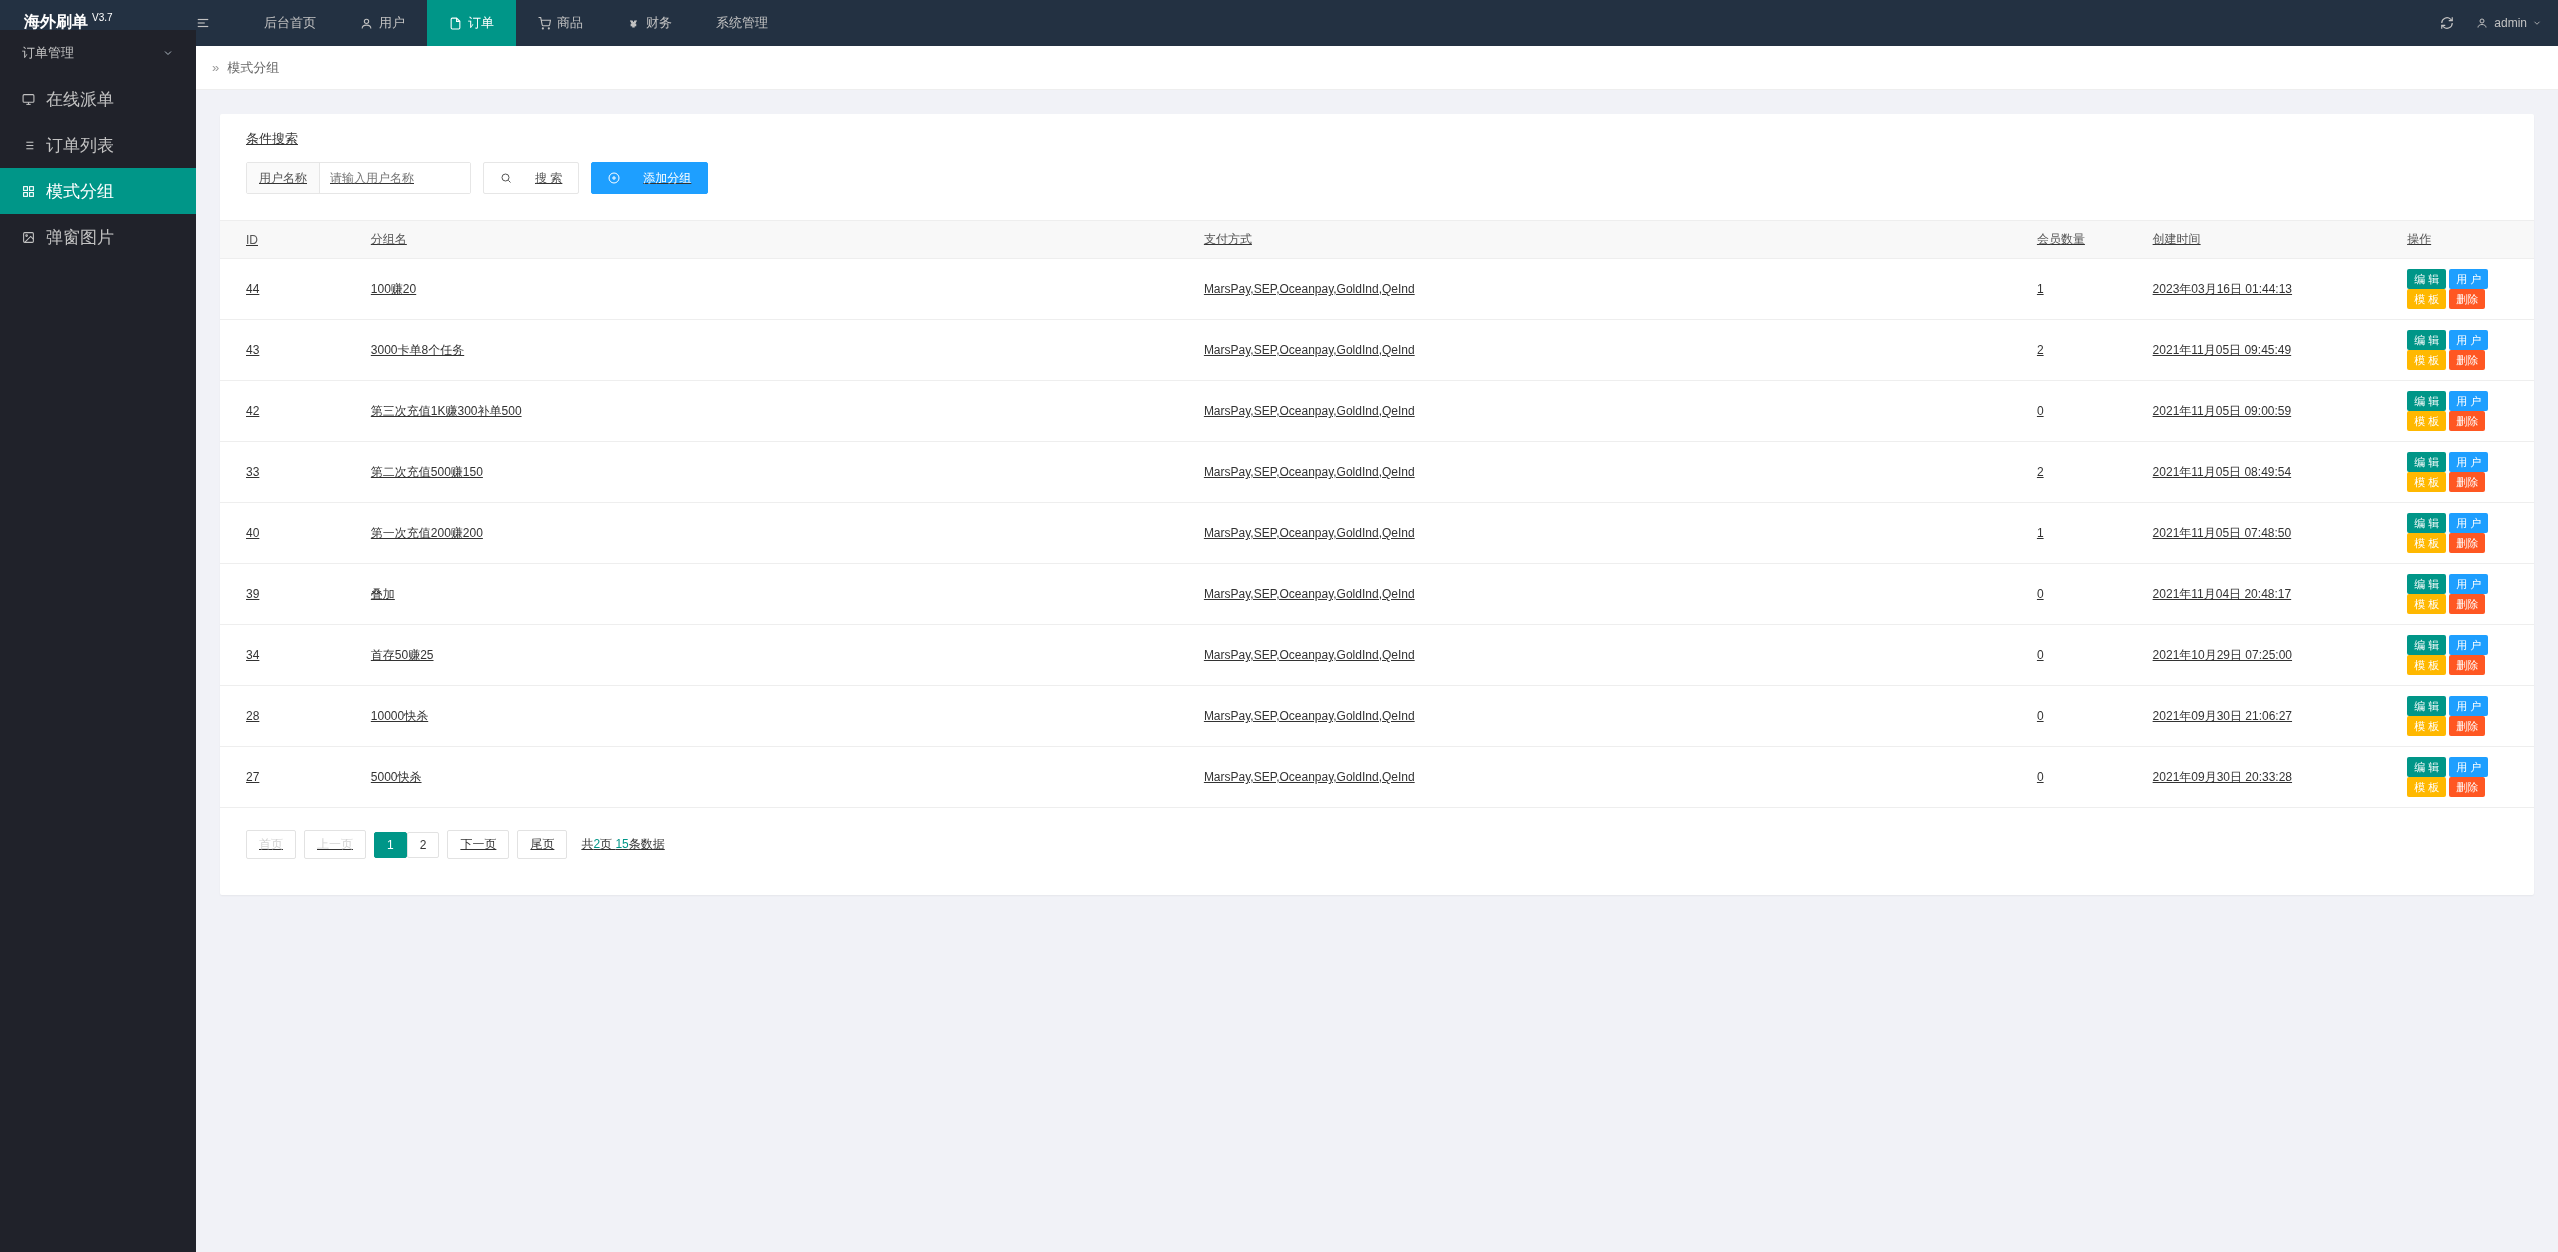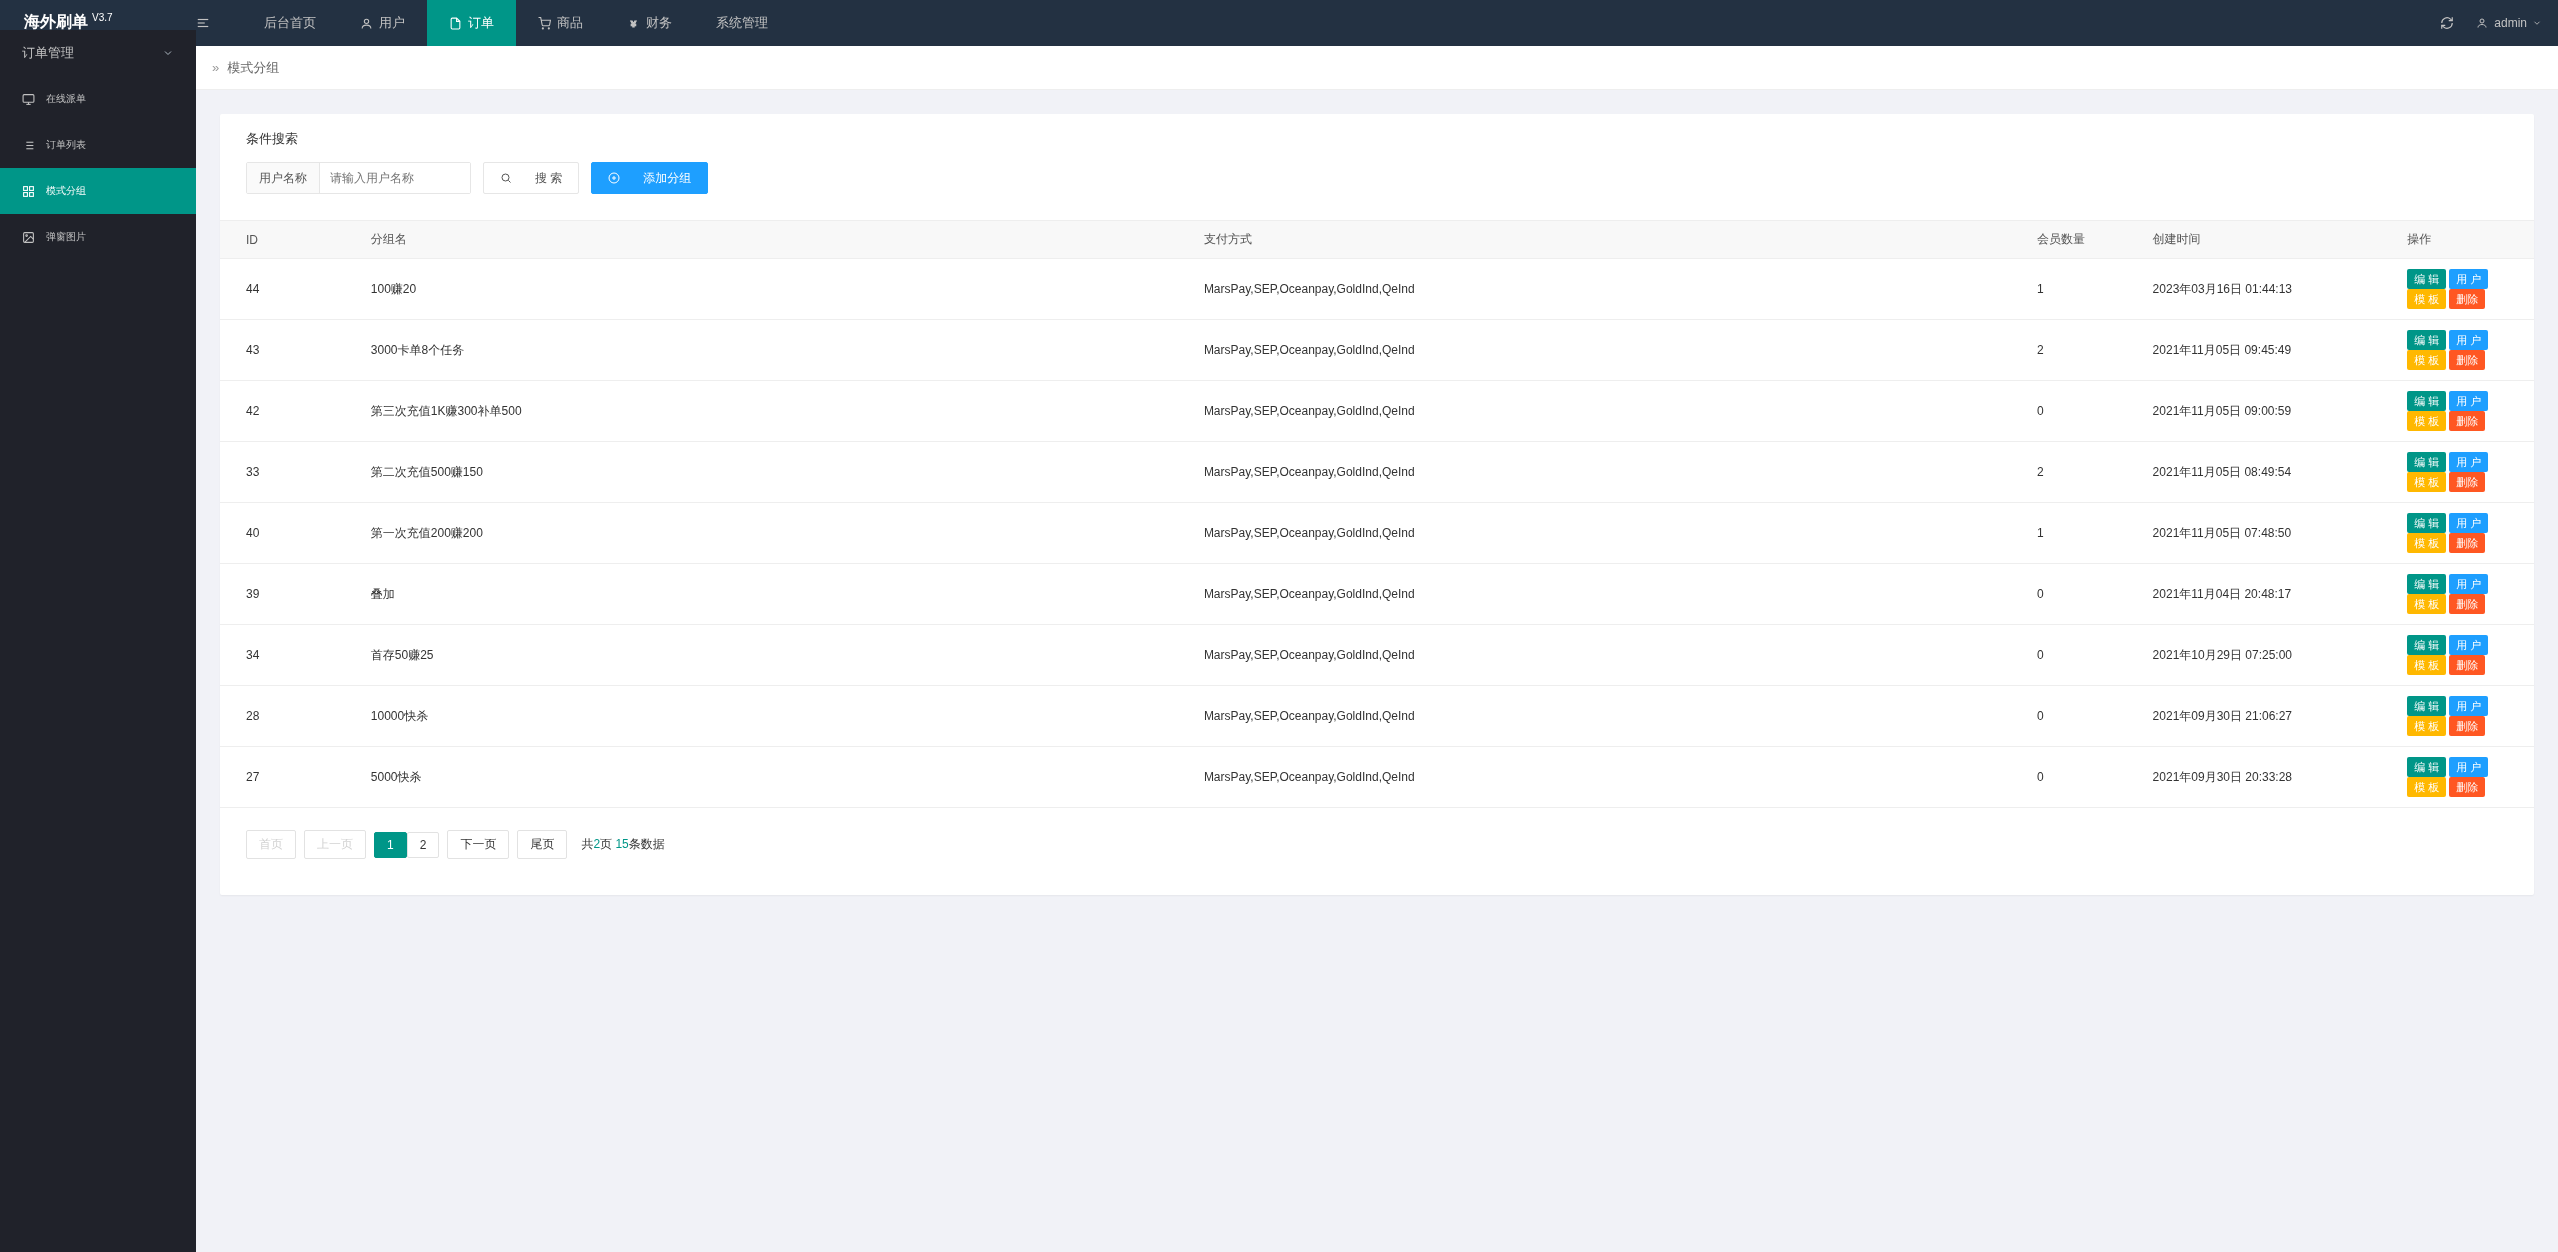--- a/index.html
+++ b/index.html
@@ -9,28 +9,28 @@
 .logo sup { font-size: 10px; font-weight: normal; margin-left: 4px; }
 .menu-toggle { width: 46px; text-align: center; cursor: pointer; }
 .top-nav { display: flex; height: 46px; }
 .top-nav-item { padding: 0 22px; display: flex; align-items: center; cursor: pointer; color: #c2c2c2; font-size: 13px; }
 .top-nav-item.active { background: #009688; color: #fff; }
 .top-nav-item .ic { margin-right: 6px; display: inline-flex; }
 .header-right { margin-left: auto; display: flex; align-items: center; padding-right: 16px; gap: 22px; }
 .header-right .hi { cursor: pointer; color: #c2c2c2; display: flex; align-items: center; }
 .sidebar { position: fixed; top: 30px; left: 0; bottom: 0; width: 196px; background: #20222a; color: #aeb9c2; }
 .side-group { height: 46px; display: flex; align-items: center; padding: 0 22px; cursor: pointer; font-size: 13px; color: #c2c2c2; justify-content: space-between; }
-.side-item { height: 46px; display: flex; align-items: center; padding-left: 22px; cursor: pointer; font-size: 10px; color: #c2c2c2; }
+.side-item { height: 46px; display: flex; align-items: center; padding-left: 22px; cursor: pointer; font-size: 17px; color: #c2c2c2; }
 .side-item.active { background: #009688; color: #fff; }
 .side-item .ic { margin-right: 10px; display: inline-flex; width: 14px; }
 .main { margin-left: 196px; }
 .breadcrumb { background: #fff; height: 44px; display: flex; align-items: center; padding: 0 16px; border-bottom: 1px solid #eee; font-size: 13px; color: #666; }
 .breadcrumb .sep { margin-right: 8px; color: #999; }
 .content { padding: 24px; }
-.card { background: #fff; border-radius: 2px; box-shadow: 0 1px 2px rgba(0,0,0,.05); }
+.card { background: #fff; border-radius: 2px; box-shadow: 0 1px 2px rgba(0,0,0,.05); text-decoration: underline; }
 .card-title { padding: 16px 26px 0; font-size: 13px; color: #333; }
 .search-row { display: flex; align-items: center; gap: 12px; padding: 14px 26px 26px; }
 .inline-label { display: flex; align-items: center; border: 1px solid #e6e6e6; border-radius: 2px; height: 32px; }
 .inline-label .lbl { background: #fafafa; border-right: 1px solid #e6e6e6; padding: 0 12px; height: 100%; display: flex; align-items: center; color: #555; font-size: 12px; }
 .inline-label input { border: none; outline: none; height: 30px; padding: 0 10px; font-size: 12px; width: 150px; }
 .btn { height: 32px; border: 1px solid #e6e6e6; background: #fff; border-radius: 2px; padding: 0 16px; cursor: pointer; font-size: 12px; display: inline-flex; align-items: center; gap: 23px; color: #555; }
 .btn-primary { background: #1e9fff; border-color: #1e9fff; color: #fff; }
 table { width: 100%; border-collapse: collapse; }
 th, td { text-align: left; padding: 10px 12px; font-size: 12px; border-bottom: 1px solid #eee; }
 th { background: #f8f8f8; color: #555; font-weight: normal; border-top: 1px solid #eee; }

